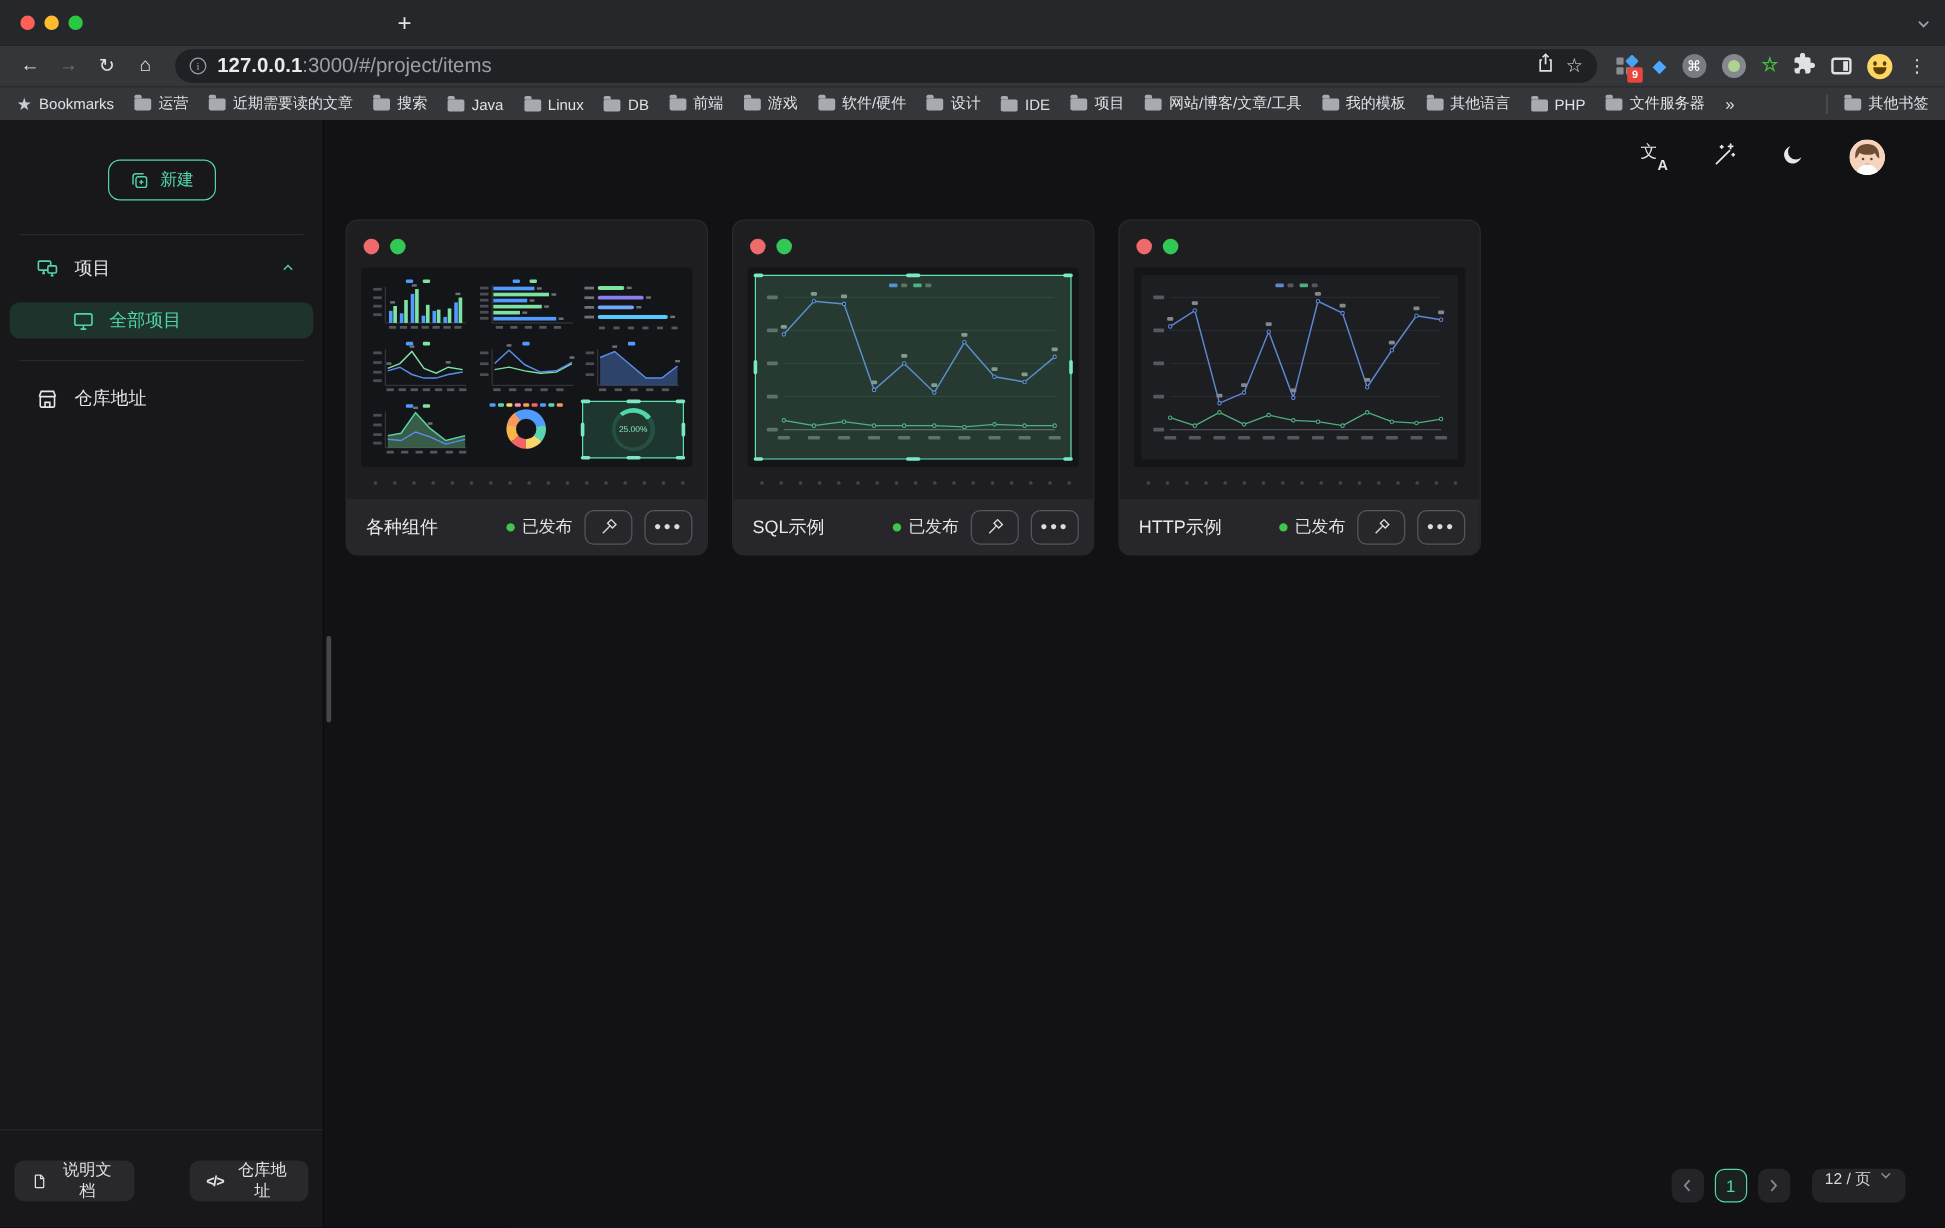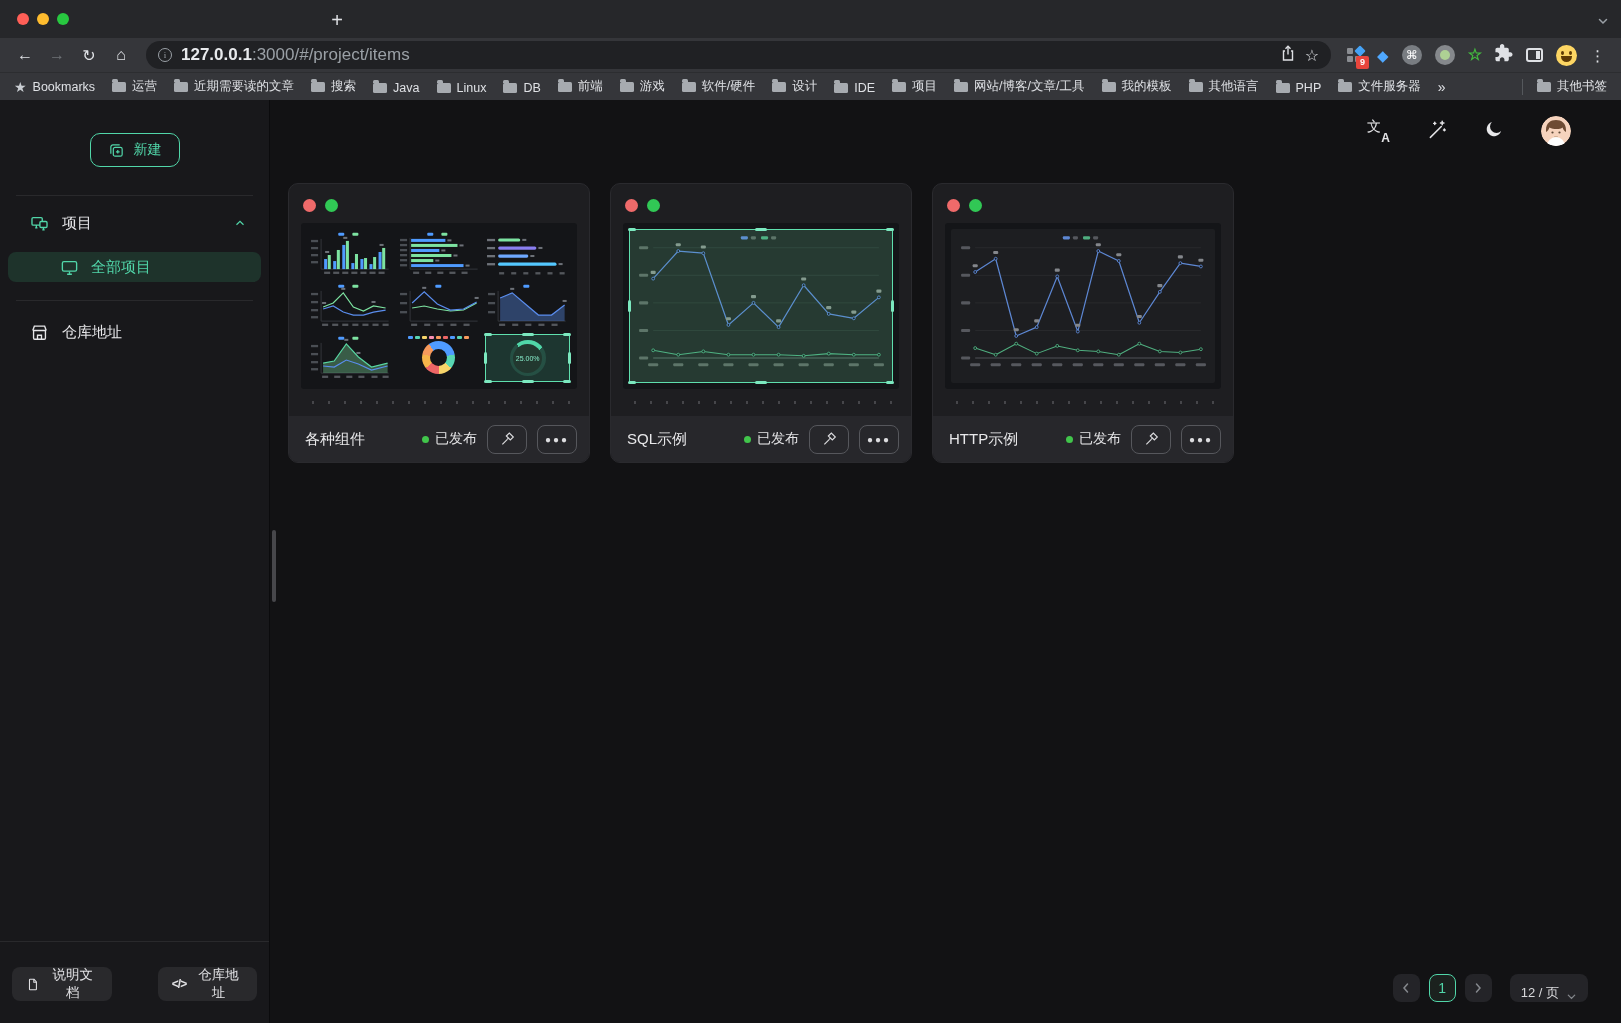--- a/index.html
+++ b/index.html
@@ -136,21 +136,21 @@
   .sdot{width:7px;height:7px;border-radius:50%;background:#41c54b}
   .cbtn{width:40px;height:29px;background:transparent;border:1px solid #56575c;border-radius:8px;
     color:#dcdcdf;display:flex;align-items:center;justify-content:center;padding:0}
   .mdots{font-size:10px;letter-spacing:2px;font-weight:bold;color:#dcdcdf}
   
   .pagination{position:absolute;right:33px;bottom:21px;display:flex;align-items:center;gap:9px}
   .pgbtn{width:27px;height:28px;background:#242428;border:none;border-radius:8px;display:flex;
     align-items:center;justify-content:center;color:#85888d;padding:0}
   .pgcur{width:27px;height:28px;background:#1b211e;border:1px solid #51d6a9;border-radius:8px;
     display:flex;align-items:center;justify-content:center;color:#51d6a9;font-size:14px}
-  .pgsize{height:28px;background:#242428;border:none;border-radius:8px;display:flex;align-items:flex-end;
+  .pgsize{height:28px;background:#242428;border:none;border-radius:8px;display:flex;align-items:flex-start;
     gap:7px;padding:0 11px;color:#d8d8db;font-size:13px;margin-left:9px}
   .pgsize svg{color:#85888d}
 </style>
 </head>
 <body>
 
 <div class="tabstrip">
   <div class="lights">
     <i class="light r"></i>
     <i class="light y"></i>

